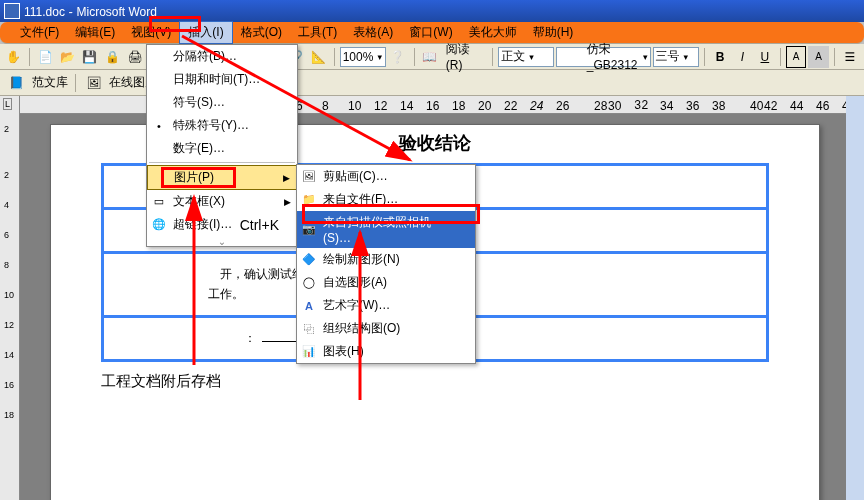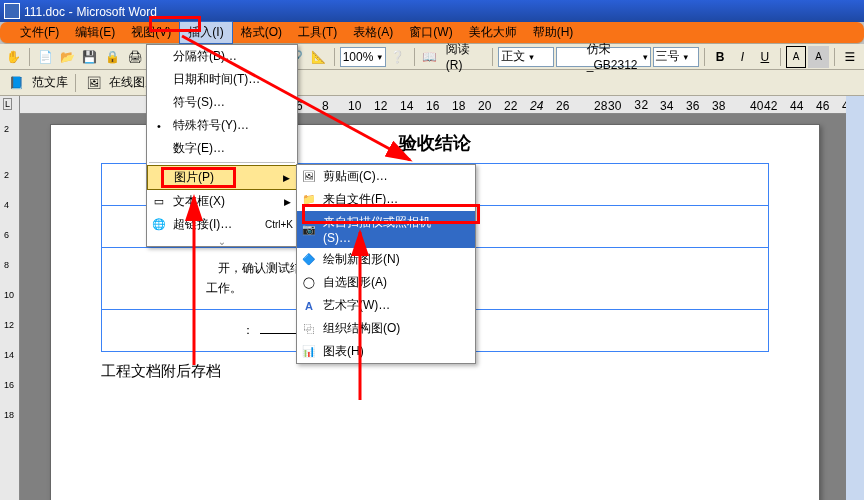--- a/index.html
+++ b/index.html
@@ -24,29 +24,29 @@
 .v-ruler{width:20px;background:#e8e8e8;border-right:1px solid #888;position:relative;}
 .v-ruler .tick{position:absolute;font-size:9px;left:4px;}
 .v-ruler .tag{position:absolute;top:2px;left:3px;font-size:9px;border:1px solid #888;padding:0 1px;}
 .doc-main{flex:1;overflow:hidden;position:relative;}
 .h-ruler{height:18px;background:#e8e8e8;border-bottom:1px solid #888;display:flex;align-items:center;font-size:9px;position:relative;}
 .h-ruler .htick{position:absolute;top:3px;}
 .page-wrap{background:#808080;padding:10px 30px;height:386px;overflow:hidden;}
 .page{width:770px;background:#fff;min-height:500px;padding:6px 50px;border:1px solid #666;box-shadow:2px 2px 5px rgba(0,0,0,0.3);}
 .doc-title{font-size:18px;font-weight:bold;text-align:center;margin-bottom:8px;}
 .doc-table{width:100%;border-collapse:collapse;}
-.doc-table td{border:1px solid #3b82f6;padding:10px 8px;font-size:13px;line-height:1.6;}
+.doc-table td{border:3px solid #3b82f6;padding:10px 8px;font-size:13px;line-height:1.6;}
 .sig-line{display:inline-block;border-bottom:1px solid #000;width:140px;margin:0 6px;}
 .subtitle{font-size:15px;margin-top:10px;}
 .dropdown-menu{position:absolute;background:#fff;border:1px solid #868686;box-shadow:2px 2px 4px rgba(0,0,0,0.3);z-index:100;min-width:150px;}
 .dm-item{display:flex;align-items:center;padding:3px 20px 3px 26px;position:relative;cursor:pointer;font-size:12px;}
 .dm-item:hover,.dm-item.hover{background:#316ac5;color:#fff;}
 .dm-item.highlight{background:#ffe793;border:1px solid #806a00;}
 .dm-item .arrow-r{position:absolute;right:6px;font-size:9px;}
-.dm-item .shortcut{position:absolute;right:4px;font-size:10px;}
+.dm-item .shortcut{position:absolute;right:18px;font-size:14px;}
 .dm-sep{height:1px;background:#c0c0c0;margin:2px 2px;}
 .dm-item .ic{position:absolute;left:4px;width:16px;height:16px;display:flex;align-items:center;justify-content:center;font-size:11px;}
 .dm-expand{height:10px;display:flex;align-items:center;justify-content:center;font-size:10px;color:#888;}
 .submenu{position:absolute;left:100%;top:0;background:#fff;border:1px solid #868686;box-shadow:2px 2px 4px rgba(0,0,0,0.3);min-width:180px;}
 .red-box{position:absolute;border:3px solid #ff0000;z-index:200;pointer-events:none;}
 .red-arrow{position:absolute;z-index:199;pointer-events:none;}
 .bold{font-weight:bold;}
 svg{pointer-events:none;}
 .author-bar{position:absolute;right:0;top:0;width:18px;background:#c8d8f0;height:404px;}
 </style>

